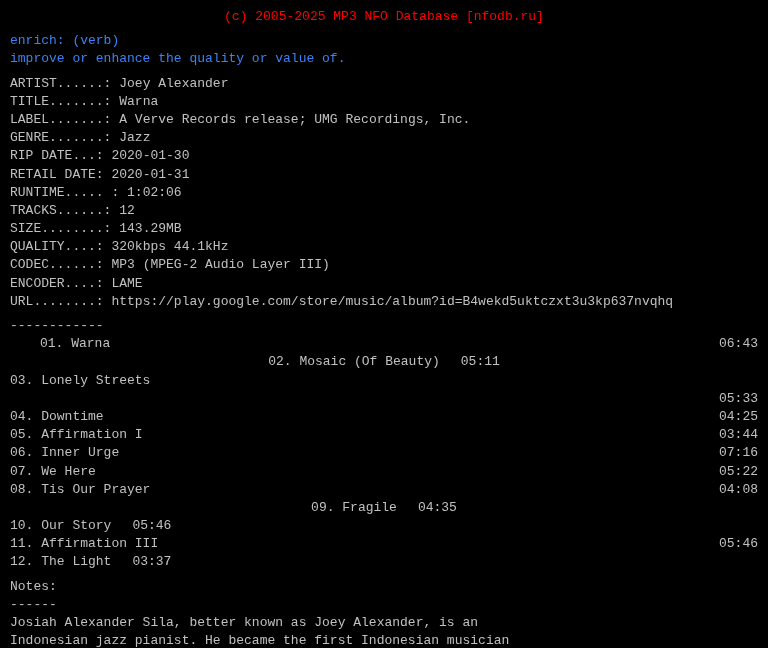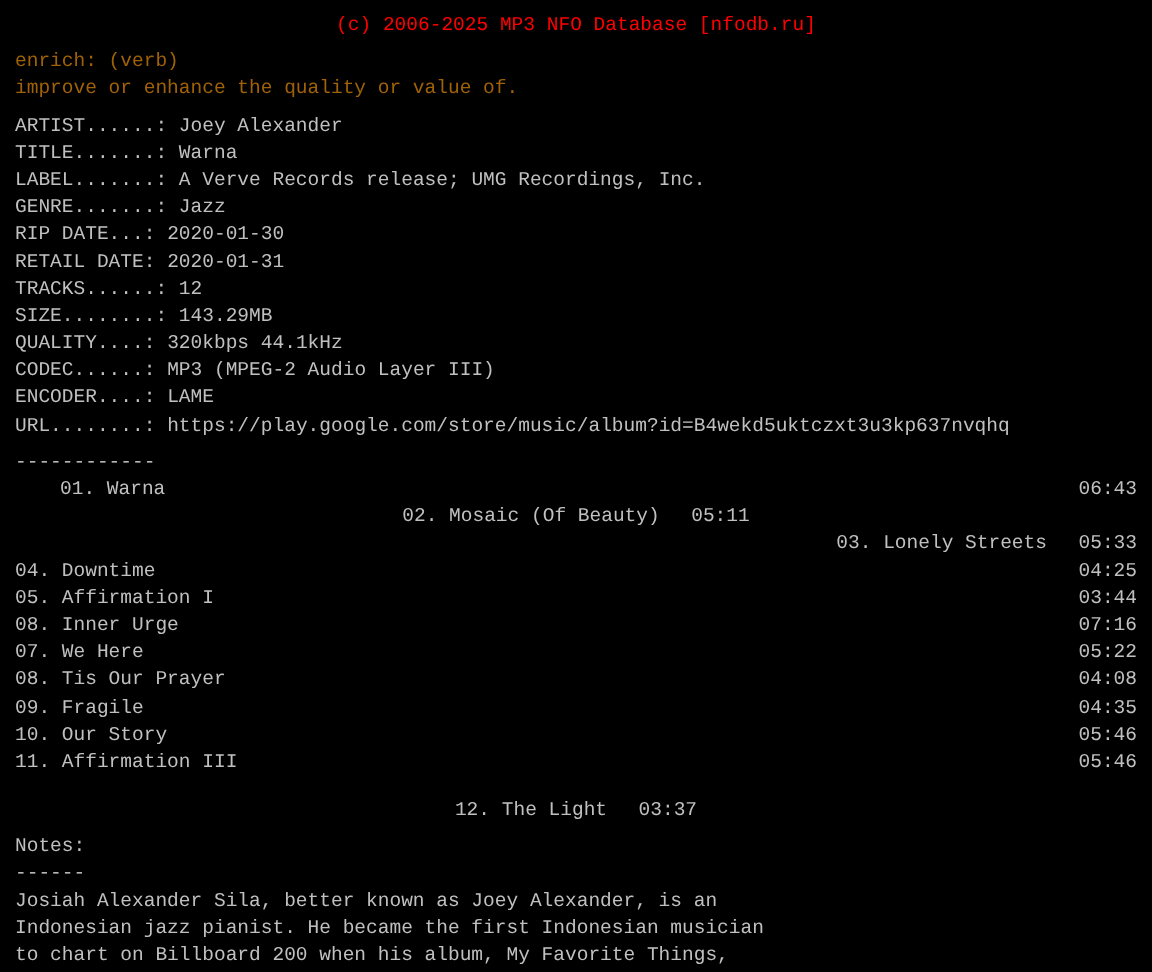--- a/index.html
+++ b/index.html
@@ -16,21 +16,21 @@
       padding: 8px 10px;
       width: 768px;
       min-height: 648px;
     }
     .header-line {
       color: #ff0000;
       text-align: center;
       margin-bottom: 6px;
     }
     .enrich-line {
-      color: #a16207;
+      color: #3b82f6;
     }
     .metadata-block {
       margin-top: 6px;
     }
     .tracklist-block {
       margin-top: 6px;
     }
     .notes-block {
       margin-top: 6px;
     }
@@ -42,21 +42,21 @@
       font-size: 13px;
       white-space: pre-wrap;
       word-wrap: break-word;
       color: #c0c0c0;
     }
   </style>
 </head>
 <body>
 
 <div>
-  <div class="header-line">(c) 2006-2025 MP3 NFO Database [nfodb.ru]</div>
+  <div class="header-line">(c) 2005-2025 MP3 NFO Database [nfodb.ru]</div>
 </div>
 
 <div>
   <div class="enrich-line">enrich: (verb)</div>
   <div class="enrich-line">    improve or enhance the quality or value of.</div>
 </div>
 
 <div class="metadata-block">
   <div>
     <span>ARTIST......:</span>
@@ -74,20 +74,24 @@
     <span>GENRE.......:</span>
     <span> </span><span>Jazz</span>
   </div>
   <div>
     <span>RIP DATE...:</span>
     <span> </span><span>2020-01-30</span>
   </div>
   <div>
     <span>RETAIL DATE:</span>
     <span> </span><span>2020-01-31</span>
+  </div>
+  <div>
+    <span>RUNTIME.....</span>
+    <span>: </span><span>1:02:06</span>
   </div>
   <div>
     <span>TRACKS......:</span>
     <span> </span><span>12</span>
   </div>
   <div>
     <span>SIZE........:</span>
     <span> </span><span>143.29MB</span>
   </div>
   <div>
@@ -112,57 +116,57 @@
   <div class="separator">------------</div>
   <div id="tracks-container">
       <div style="display: flex; justify-content: space-between; margin-left: 30px;">
         <span>01. Warna</span>
         <span style="text-align: right; min-width: 60px;">06:43</span>
       </div>
       <div style="display: flex; justify-content: center;">
         <span>02. Mosaic (Of Beauty)</span>
         <span style="text-align: right; min-width: 60px;">05:11</span>
       </div>
-      <div style="display: flex; justify-content: flex-end;">
+      <div style="display: flex; justify-content: flex-start; flex-direction: column;">
         <span>03. Lonely Streets</span>
         <span style="text-align: right; min-width: 60px;">05:33</span>
       </div>
       <div style="display: flex; justify-content: space-between;">
         <span>04. Downtime</span>
         <span style="text-align: right; min-width: 60px;">04:25</span>
       </div>
       <div style="display: flex; justify-content: space-between;">
         <span>05. Affirmation I</span>
         <span style="text-align: right; min-width: 60px;">03:44</span>
       </div>
       <div style="display: flex; justify-content: space-between;">
-        <span>08. Inner Urge</span>
+        <span>06. Inner Urge</span>
         <span style="text-align: right; min-width: 60px;">07:16</span>
       </div>
       <div style="display: flex; justify-content: space-between;">
         <span>07. We Here</span>
         <span style="text-align: right; min-width: 60px;">05:22</span>
       </div>
       <div style="display: flex; justify-content: space-between;">
         <span>08. Tis Our Prayer</span>
         <span style="text-align: right; min-width: 60px;">04:08</span>
       </div>
-      <div style="display: flex; justify-content: space-between;">
+      <div style="display: flex; justify-content: center;">
         <span>09. Fragile</span>
         <span style="text-align: right; min-width: 60px;">04:35</span>
       </div>
-      <div style="display: flex; justify-content: space-between;">
+      <div style="display: flex; ">
         <span>10. Our Story</span>
         <span style="text-align: right; min-width: 60px;">05:46</span>
       </div>
       <div style="display: flex; justify-content: space-between;">
         <span>11. Affirmation III</span>
         <span style="text-align: right; min-width: 60px;">05:46</span>
       </div>
-      <div style="display: flex; justify-content: center; margin-top: 14px;">
+      <div style="display: flex; justify-content: flex-start;">
         <span>12. The Light</span>
         <span style="text-align: right; min-width: 60px;">03:37</span>
       </div>
     </div>
 </div>
 
 <div class="notes-block">
   <div>Notes:</div>
   <div class="separator">------</div>
   <pre>Josiah Alexander Sila, better known as Joey Alexander, is an

